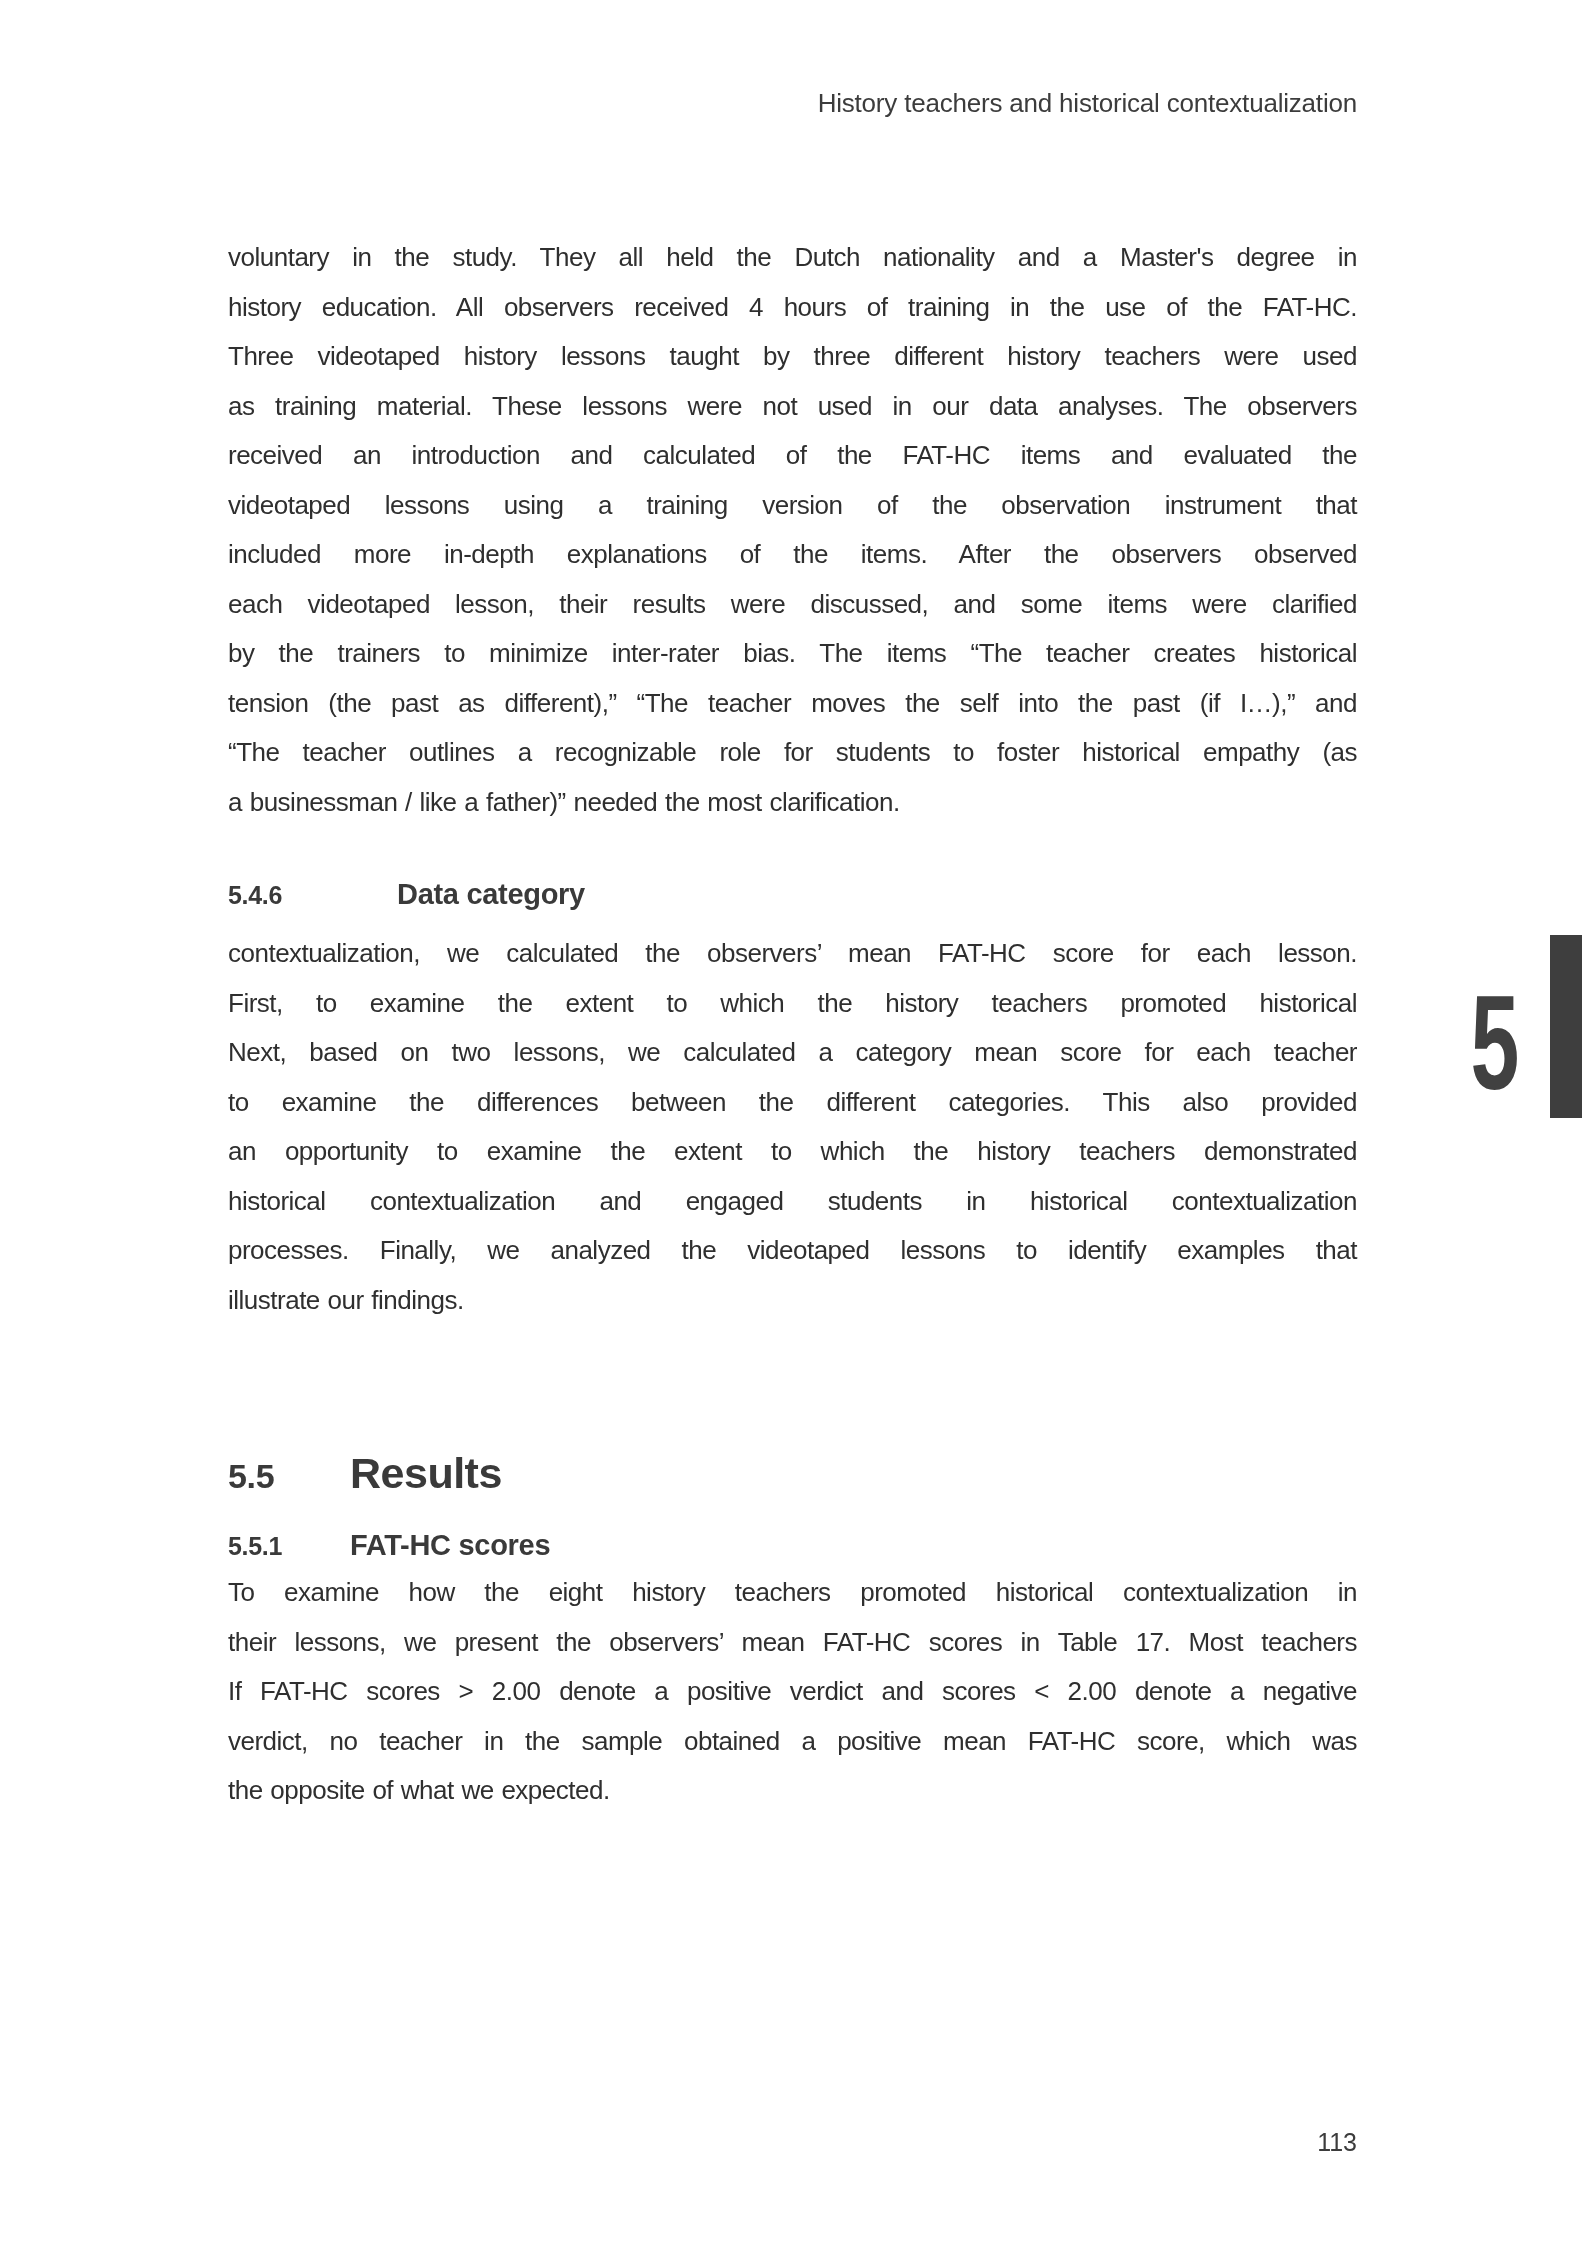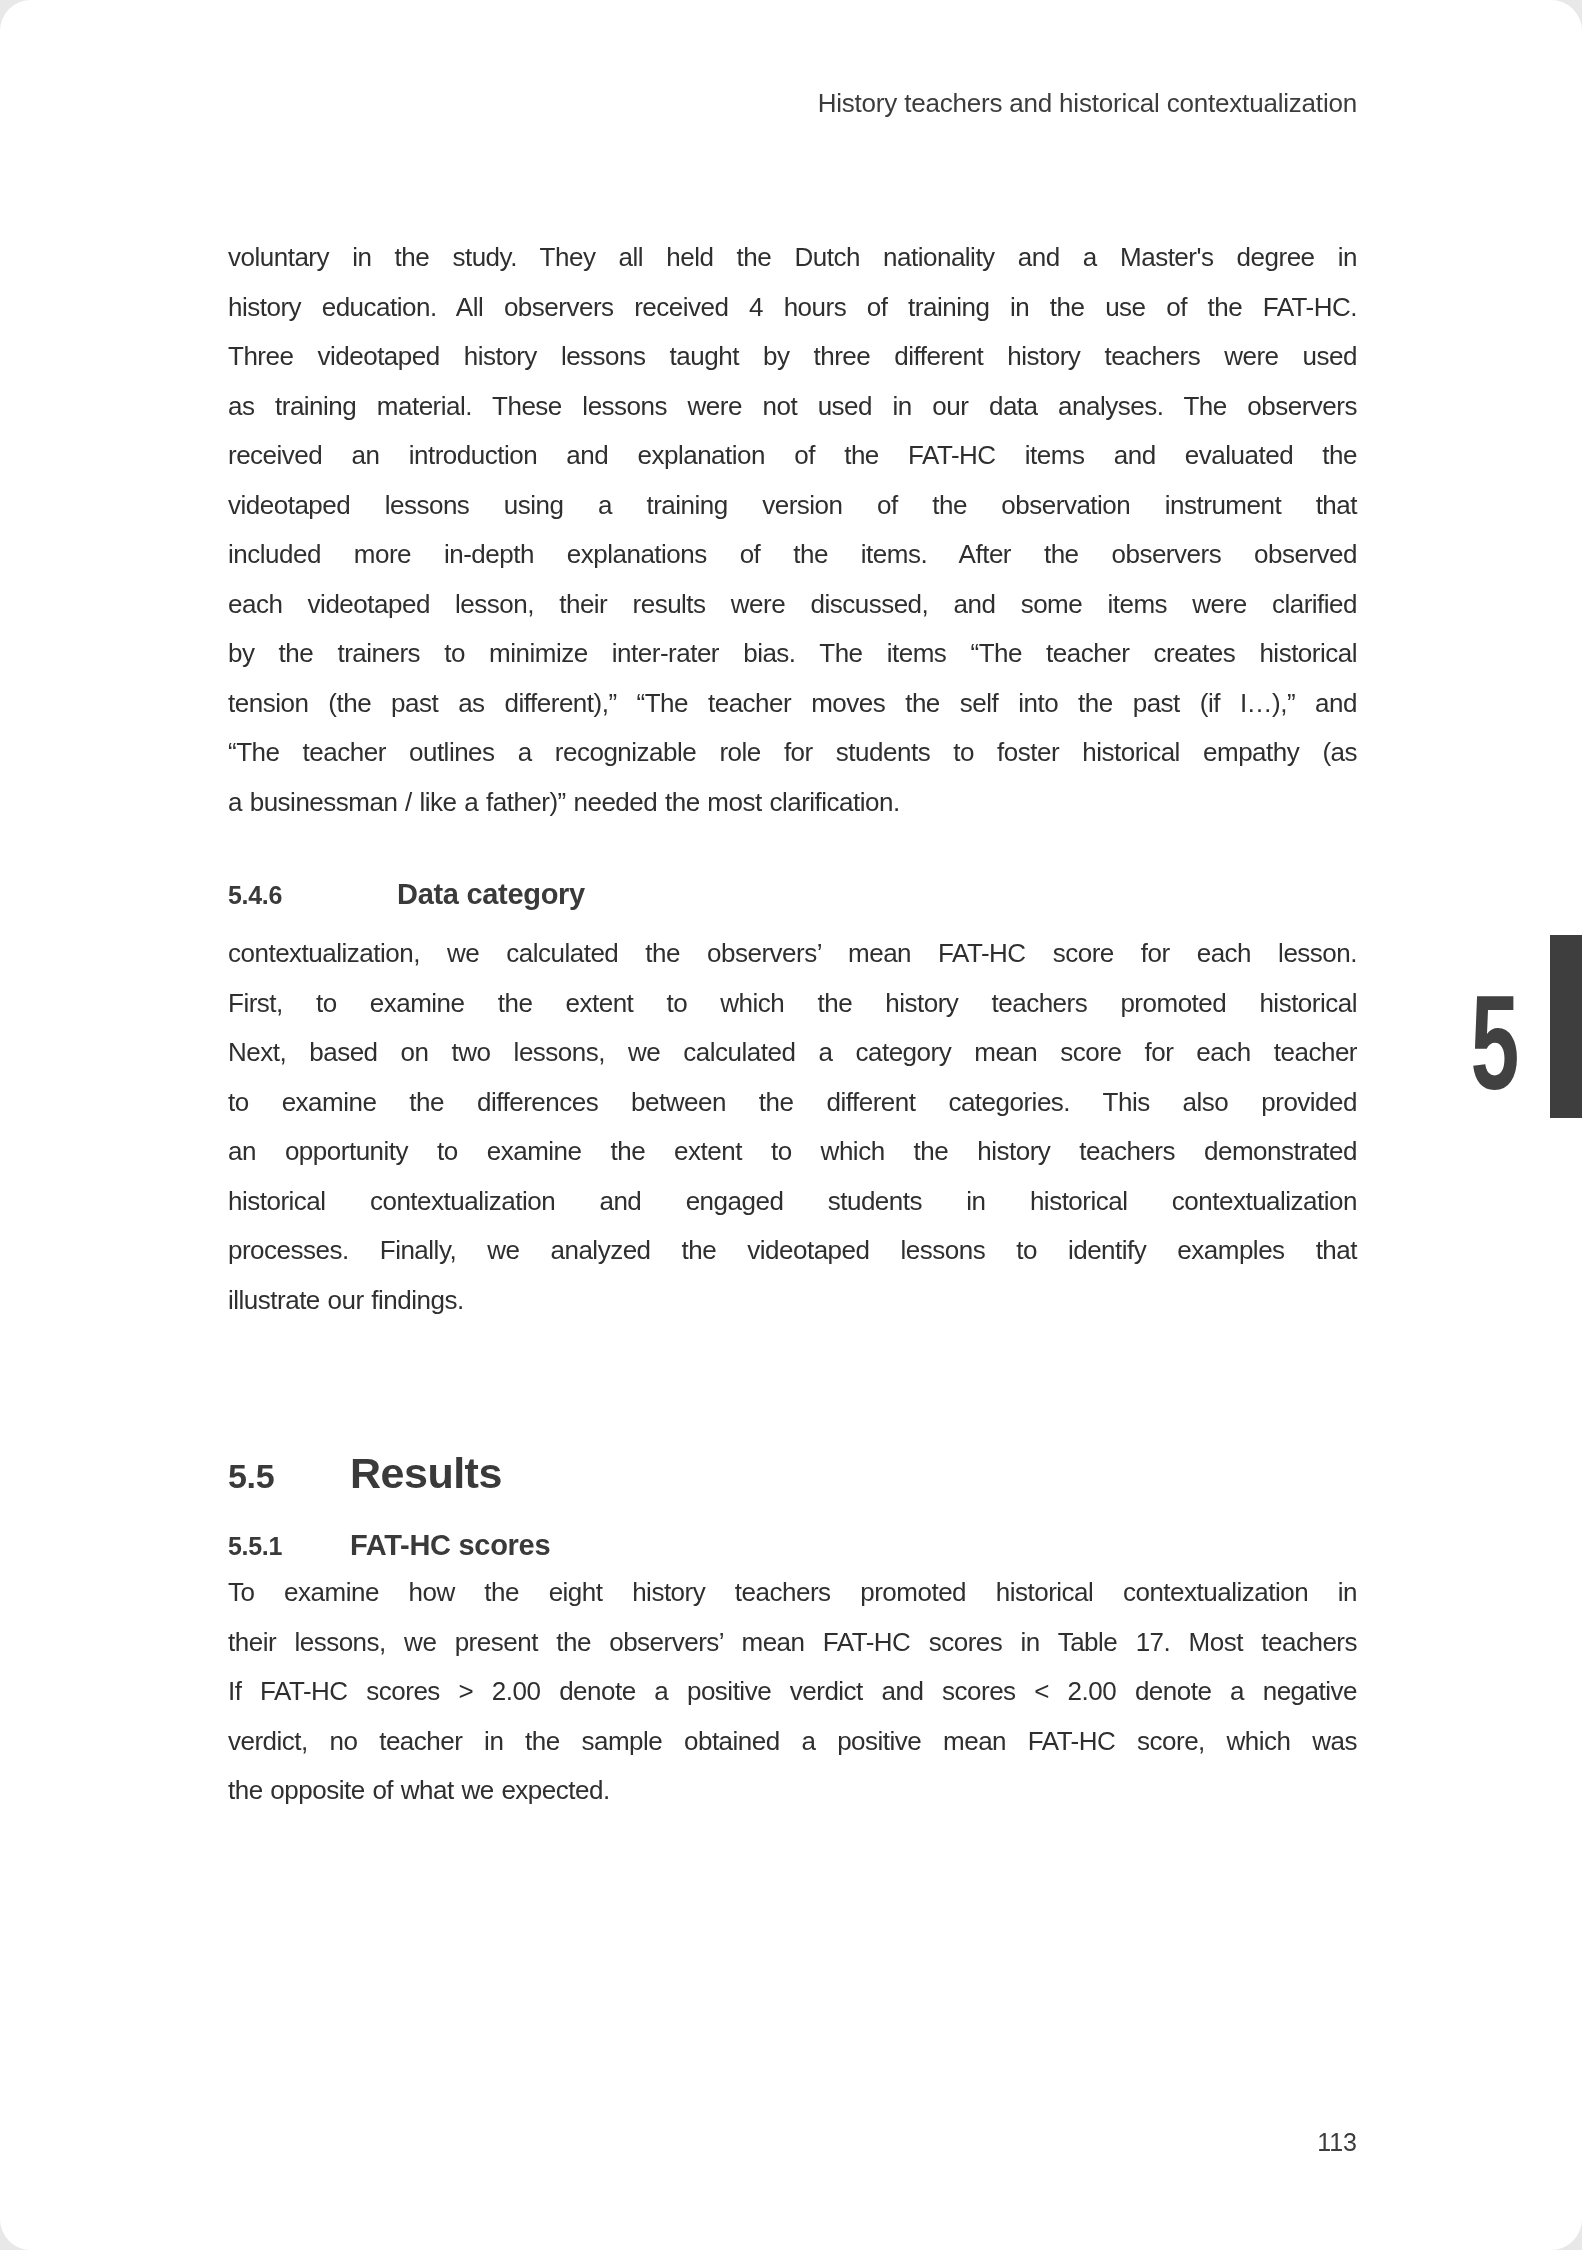--- a/index.html
+++ b/index.html
@@ -4,21 +4,20 @@
 <style>
   html,body { margin:0; padding:0; background:#e8e8e8; }
   .page {
     position:relative;
     width:1582px; height:2250px;
     margin:0 auto;
     background:#ffffff;
     font-family:"Liberation Sans", sans-serif;
     color:#2f2f2f;
     overflow:hidden;
-    border-radius:31px;
   }
   .col { position:absolute; left:228px; width:1129px; }
 
   .running-header {
     top:88px;
     text-align:right;
     font-size:26px;
     letter-spacing:-0.2px;
     color:#3c3c3c;
   }
@@ -76,21 +75,21 @@
 
 <div class="page">
 
   <div class="col running-header">History teachers and historical contextualization</div>
 
   <div class="col bodyblock para1">
     <div class="line">voluntary in the study. They all held the Dutch nationality and a Master's degree in</div>
     <div class="line">history education. All observers received 4 hours of training in the use of the FAT-HC.</div>
     <div class="line">Three videotaped history lessons taught by three different history teachers were used</div>
     <div class="line">as training material. These lessons were not used in our data analyses. The observers</div>
-    <div class="line">received an introduction and explanation of the FAT-HC items and evaluated the</div>
+    <div class="line">received an introduction and calculated of the FAT-HC items and evaluated the</div>
     <div class="line">videotaped lessons using a training version of the observation instrument that</div>
     <div class="line">included more in-depth explanations of the items. After the observers observed</div>
     <div class="line">each videotaped lesson, their results were discussed, and some items were clarified</div>
     <div class="line">by the trainers to minimize inter-rater bias. The items “The teacher creates historical</div>
     <div class="line">tension (the past as different),” “The teacher moves the self into the past (if I…),” and</div>
     <div class="line">“The teacher outlines a recognizable role for students to foster historical empathy (as</div>
     <div class="line last">a businessman / like a father)” needed the most clarification.</div>
   </div>
 
   <div class="col subheading sec546">

